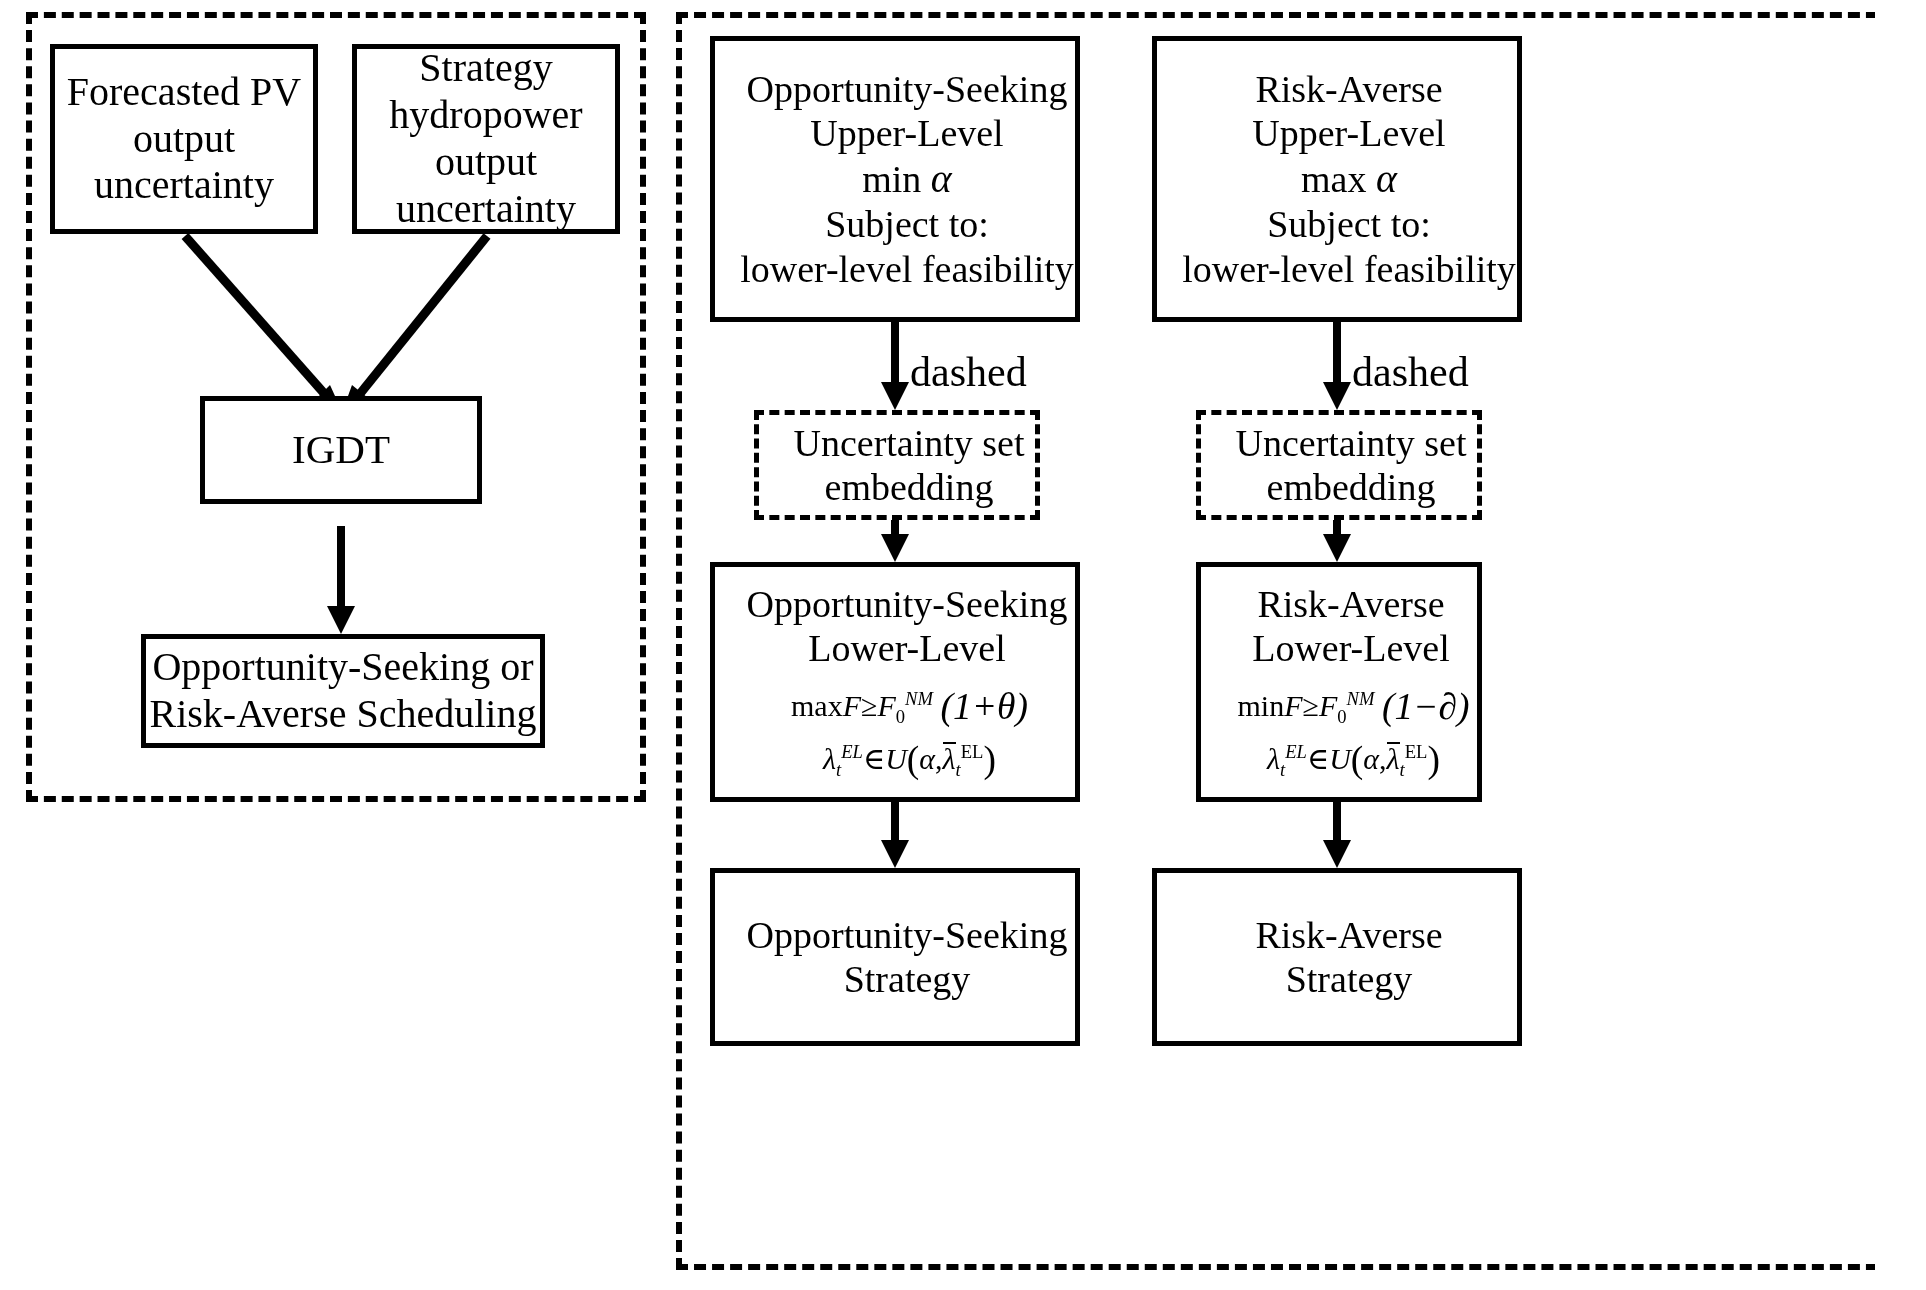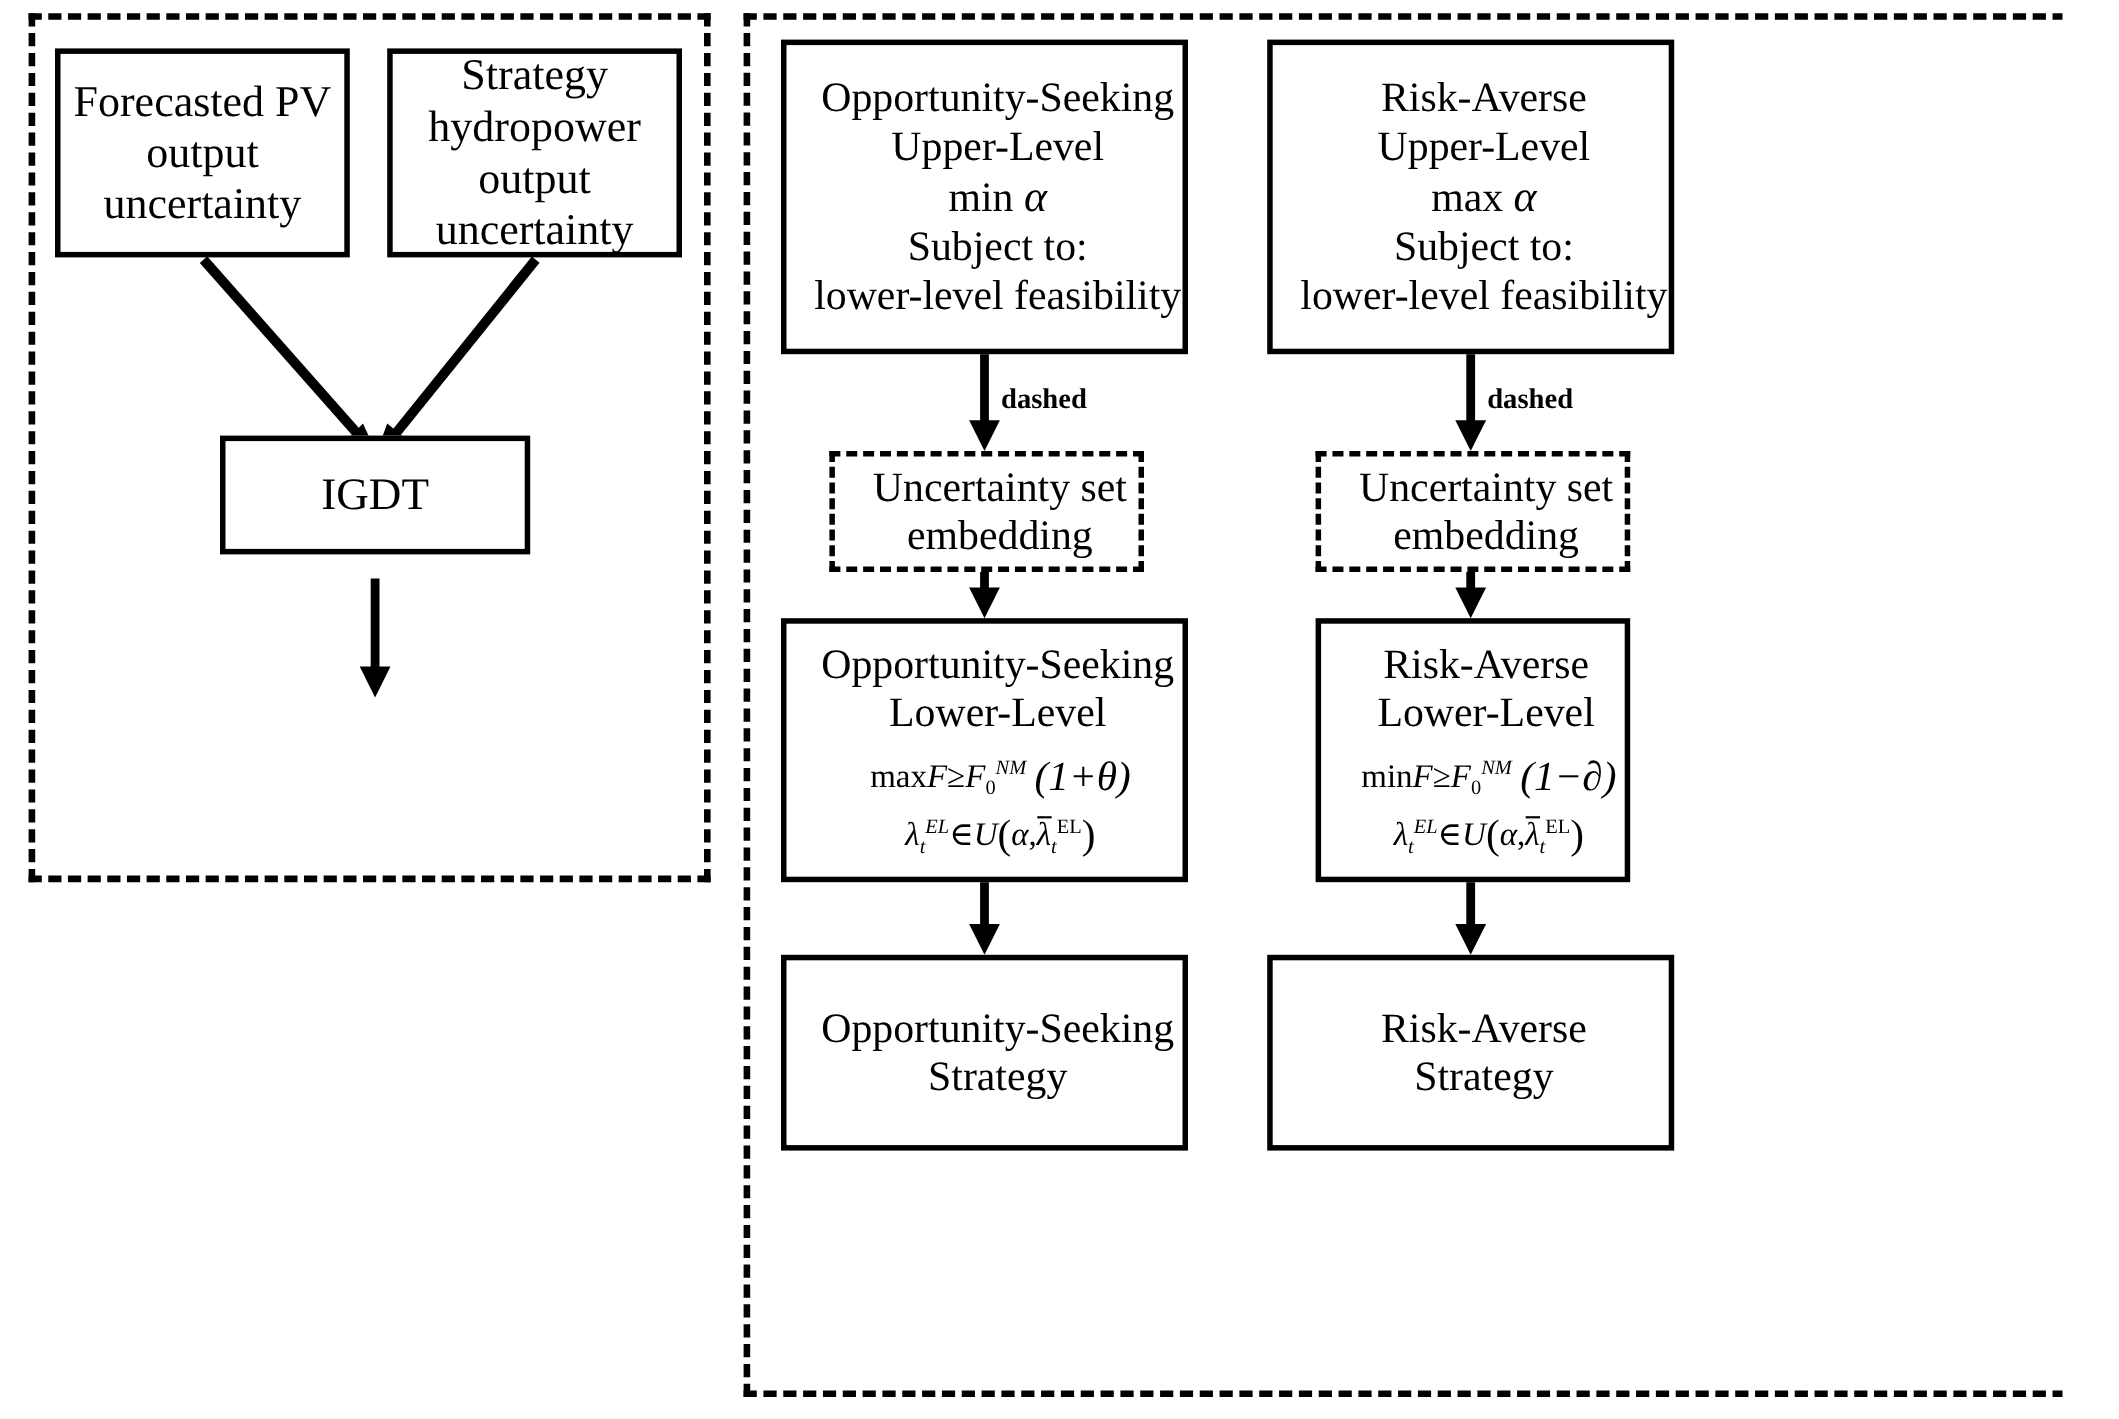--- a/index.html
+++ b/index.html
@@ -61,23 +61,22 @@
     pointer-events: none;
   }
   .arrow-svg line, .arrow-svg polyline, .arrow-svg path {
     stroke: #000;
     fill: none;
   }
   .arrow-svg polygon { fill: #000; stroke: none; }
 
   .edge-label {
     position: absolute;
-    font-size: 26px;
+    font-size: 42px;
     white-space: nowrap;
-    font-weight: bold;
   }
 
   
   .mi { font-style: italic; }
   .sup { font-size: 0.62em; vertical-align: super; font-style: italic; }
   .sup-up { font-size: 0.62em; vertical-align: super; font-style: normal; }
   .sub { font-size: 0.62em; vertical-align: sub; font-style: normal; }
   .sub-i { font-size: 0.62em; vertical-align: sub; font-style: italic; }
   .ovl { border-top: 2px solid #000; padding-top: 0px; display: inline-block; line-height: 1; }
   .eqrow { white-space: nowrap; display: block; margin-left: 29px; }
@@ -115,20 +114,24 @@
 
   <div class="node t-lg" style="left:200px; top:396px; width:282px; height:108px;">
     <span class="ln">IGDT</span>
   </div>
 
   <svg class="arrow-svg" style="left:0px; top:0px; width:700px; height:700px;">
     <line x1="341" y1="526" x2="341" y2="612" stroke-width="8"></line>
     <polygon points="341,634 327,606 355,606"></polygon>
   </svg>
 
+  <div class="node t-md" style="left:141px; top:634px; width:404px; height:114px;">
+    <span class="ln">Opportunity-Seeking or</span>
+    <span class="ln">Risk-Averse Scheduling</span>
+  </div>
 
   <div class="panel" style="left:676px; top:12px; width:1238px; height:1258px;"></div>
 
   <div class="node t-sm" style="left:710px; top:36px; width:370px; height:286px;">
     <span class="ln">Opportunity-Seeking</span>
     <span class="ln">Upper-Level</span>
     <span class="ln">
       <span>min</span><span>&nbsp;</span><span class="mi" style="font-size:1.05em">α</span>
     </span>
     <span class="ln">Subject to:</span>

